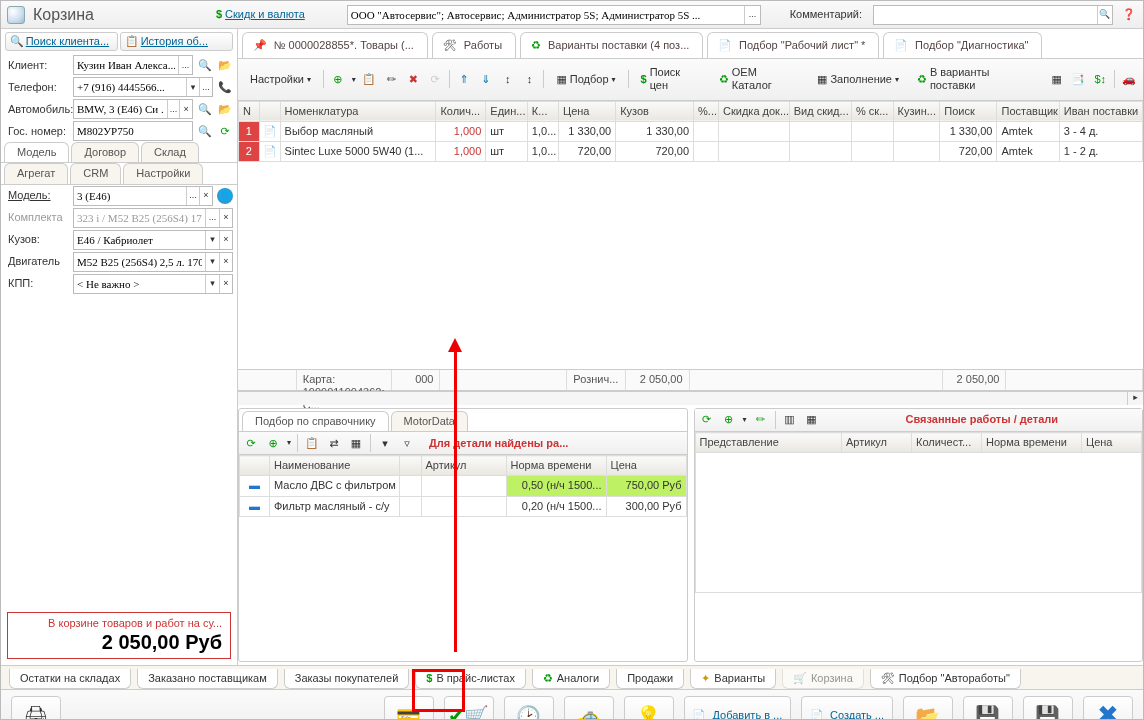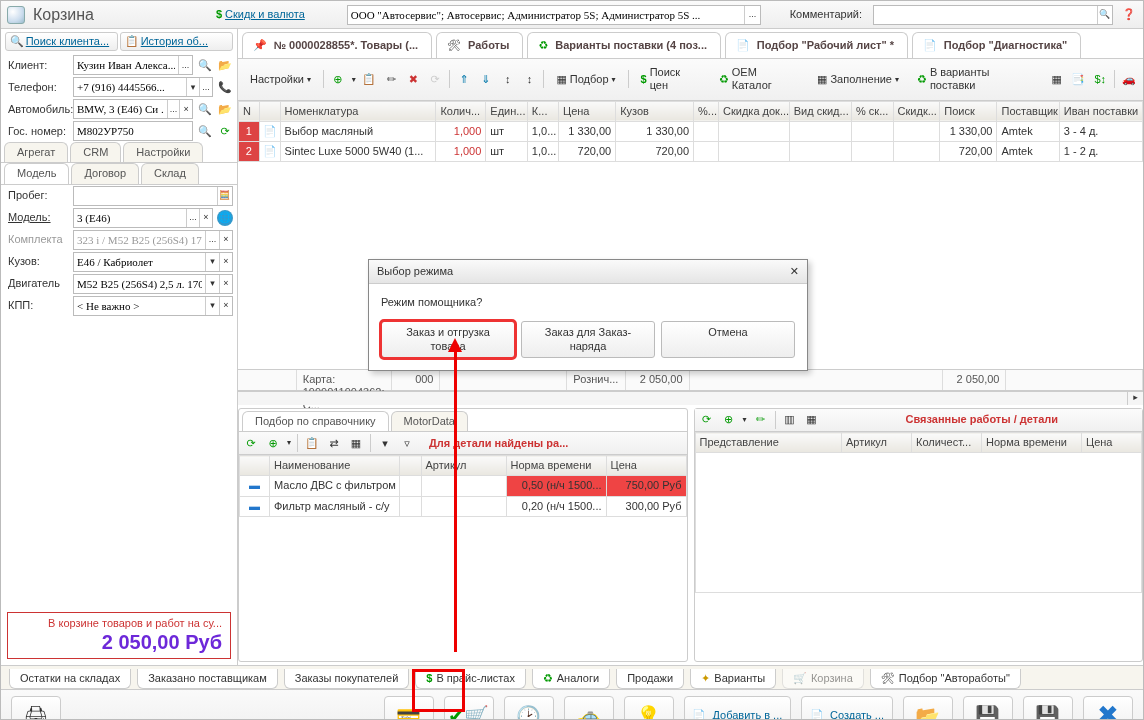--- a/index.html
+++ b/index.html
@@ -22,51 +22,51 @@
 .searchbtn{display:flex;align-items:center;gap:2px;border:1px solid #ccc;padding:2px 4px;border-radius:3px;background:linear-gradient(#fff,#eee);cursor:pointer}
 .lbl{color:#333;padding:2px 3px;white-space:nowrap}
 .lbl.dim{color:#999}
 .row{display:flex;align-items:center;gap:4px;padding:1px 4px;height:22px}
 .row .combo{flex:1}
 .tabrow{display:flex;padding:0 3px;border-bottom:1px solid #ccc}
 .tab{border:1px solid #ccc;border-bottom:0;border-radius:6px 6px 0 0;padding:3px 12px;background:#f7f5ee;margin-right:2px;cursor:pointer;color:#555}
 .tab.active{background:#fff}
 .bigtabs{display:flex;gap:4px;padding:3px 4px 0;border-bottom:1px solid #ccc}
 .bigtab{flex:0 0 auto;display:flex;align-items:center;gap:4px;border:1px solid #ccc;border-bottom:0;border-radius:6px 6px 0 0;padding:4px 10px;background:#fff;cursor:pointer}
-.bigtab .lbl{font-weight:bold;color:#544}
+.bigtab .lbl{font-weight:normal;color:#544}
 .bigtab.active{background:#fff}
 .pin{color:#c33}
 .toolbar{display:flex;align-items:center;gap:6px;padding:4px 6px;border-bottom:1px solid #ccc;background:linear-gradient(#fbfbfb,#f0f0f0)}
 .sep{width:1px;height:18px;background:#ccc}
 .tbbtn{display:flex;align-items:center;gap:3px;padding:2px 5px;border:1px solid transparent;border-radius:3px;cursor:pointer}
 table.grid{width:100%;border-collapse:collapse;table-layout:fixed}
 .grid th,.grid td{border:1px solid #ddd;padding:3px 4px;text-align:left;white-space:nowrap;overflow:hidden}
 .grid th{background:linear-gradient(#fafafa,#e9e7e0);color:#444;font-weight:normal}
 .grid td.r{text-align:right}
 .grid td.c{text-align:center}
 .totalbox{margin:6px;border:1px solid #c33;padding:4px 8px;text-align:right}
 .totalbox .t1{color:#c33;font-size:11px}
-.totalbox .t2{color:#6d28d9;font-size:20px;font-weight:bold}
+.totalbox .t2{color:#000000;font-size:20px;font-weight:bold}
 .panel{border:1px solid #ccc;border-radius:3px;margin:3px;flex:1;display:flex;flex-direction:column;min-height:0}
 .botrow{display:flex;height:260px}
 .bottom-tabs{display:flex;gap:6px;padding:0 8px;border-top:1px solid #ccc;background:#f7f5ee;height:24px;align-items:flex-end}
 .btab{border:1px solid #ccc;border-top:0;border-radius:0 0 6px 6px;padding:3px 10px;background:#fff;cursor:pointer;display:flex;gap:4px;align-items:center}
 .footer{display:flex;align-items:center;gap:10px;padding:6px 10px;border-top:1px solid #ccc;background:linear-gradient(#fafafa,#eee);height:52px}
 .bigbtn{width:50px;height:40px;border:1px solid #ccc;border-radius:4px;background:linear-gradient(#fff,#eee);display:flex;align-items:center;justify-content:center;cursor:pointer;font-size:20px}
 .bigbtn2{height:40px;border:1px solid #ccc;border-radius:4px;background:linear-gradient(#fff,#eee);display:flex;align-items:center;gap:6px;padding:0 8px;cursor:pointer}
 .modal-shadow{position:absolute;left:367px;top:258px;width:440px;border:1px solid #888;background:#fff;box-shadow:3px 3px 6px rgba(0,0,0,.2)}
 .modal-shadow .mtitle{background:linear-gradient(#fafafa,#e5e5e5);border-bottom:1px solid #ccc;padding:5px 8px;display:flex;justify-content:space-between}
 .modal-shadow .mbody{padding:12px}
 .mbtn{border:1px solid #bbb;border-radius:3px;background:linear-gradient(#fff,#eee);padding:4px 10px;cursor:pointer;text-align:center}
 .mbtn.sel{outline:3px solid #e33;outline-offset:-1px}
 .arrow{position:absolute;left:453px;top:345px;z-index:10}
 .arrow .line{width:3px;height:300px;background:#e00}
 .arrow .head{width:0;height:0;border-left:7px solid transparent;border-right:7px solid transparent;border-bottom:14px solid #e00;margin-left:-6px;margin-top:-8px}
 .redbox{position:absolute;left:411px;top:668px;width:53px;height:43px;border:3px solid #e00;pointer-events:none}
-.yellow{background:#ef4444}
+.yellow{background:#bef264}
 .ghost{color:#999}
 .hdr-combo{flex:1;min-width:0}
 .sumrow{display:flex;border-top:1px solid #ccc;border-bottom:1px solid #ccc;background:#fafafa;height:22px}
 .sumrow div{border-right:1px solid #ddd;padding:3px 6px;font-size:11px;color:#555}
 </style>
 </head>
 <body>
 <div class="frame">
 
 <div class="titlebar">
@@ -133,37 +133,30 @@
     <span class="icon">📂</span>
   </div>
   <div class="row">
     <span class="lbl" style="width:64px">Гос. номер:</span>
     <div class="combo">
             <input value="М802УР750" style="">
           </div>
     <span class="icon">🔍</span>
     <span class="icon" style="color:#090">⟳</span>
   </div>
+  <div class="tabrow">
+    <div class="tab active">Модель</div>
+    <div class="tab">Договор</div>
+    <div class="tab">Склад</div>
+  </div>
   <div class="tabrow" style="border-top:0">
     <div class="tab">Агрегат</div>
     <div class="tab">CRM</div>
     <div class="tab">Настройки</div>
   </div>
-  <div class="tabrow">
-    <div class="tab active">Модель</div>
-    <div class="tab">Договор</div>
-    <div class="tab">Склад</div>
-  </div>
-  <div class="row">
-          <span class="lbl" style="width:64px">Пробег:</span>
-    <div class="combo">
-            <input style="">
-            <span class="btn">🧮</span>
-          </div>
-        </div>
   <div class="row">
           <span class="lbl link" style="width:64px">Модель:</span>
     <div class="combo">
             <input value="3 (E46)" style="">
             <span class="btn">...</span>
             <span class="btn">×</span>
           </div>
     <span class="icon" style="background:#39c;color:#fff;border-radius:8px">🌐</span>
         </div>
   <div class="row">
@@ -303,21 +296,21 @@
                 <th>Номенклатура</th>
                 <th>Колич...</th>
                 <th>Един...</th>
                 <th>К...</th>
                 <th>Цена</th>
                 <th>Кузов</th>
                 <th>%...</th>
                 <th>Скидка док...</th>
                 <th>Вид скид...</th>
                 <th>% ск...</th>
-                <th>Скидк...</th>
+                <th>Кузин...</th>
                 <th>Поиск</th>
                 <th>Поставщик</th>
                 <th>Иван поставки</th>
     </tr>
             </thead>
     <tbody id="gridBody">
               <tr>
                 <td class="c" style="background:#d44;color:#fff">1</td>
                 <td class="c">📄</td>
                 <td>Выбор масляный</td>
@@ -522,34 +515,20 @@
   <div class="bigbtn2">
         <span>📄</span>
         <span class="link">Создать ...</span>
       </div>
   <div class="bigbtn" style="color:#c90">📂</div>
   <div class="bigbtn" style="color:#27c">💾</div>
   <div class="bigbtn" style="color:#27c">💾</div>
   <div class="bigbtn" style="color:#27c;font-size:26px">✖</div>
 </div>
 
-<div class="modal-shadow">
-  <div class="mtitle">
-        <span>Выбор режима</span>
-        <span style="cursor:pointer">✕</span>
-      </div>
-  <div class="mbody">
-    <div style="margin-bottom:12px">Режим помощника?</div>
-    <div style="display:flex;gap:6px">
-      <div class="mbtn sel" style="flex:1">Заказ и отгрузка товара</div>
-      <div class="mbtn" style="flex:1">Заказ для Заказ-наряда</div>
-      <div class="mbtn" style="flex:1">Отмена</div>
-    </div>
-  </div>
-</div>
 
 <div class="arrow">
       <div class="head"></div>
       <div class="line"></div>
     </div>
 <div class="redbox"></div>
 
 </div>
 
 </body></html>

